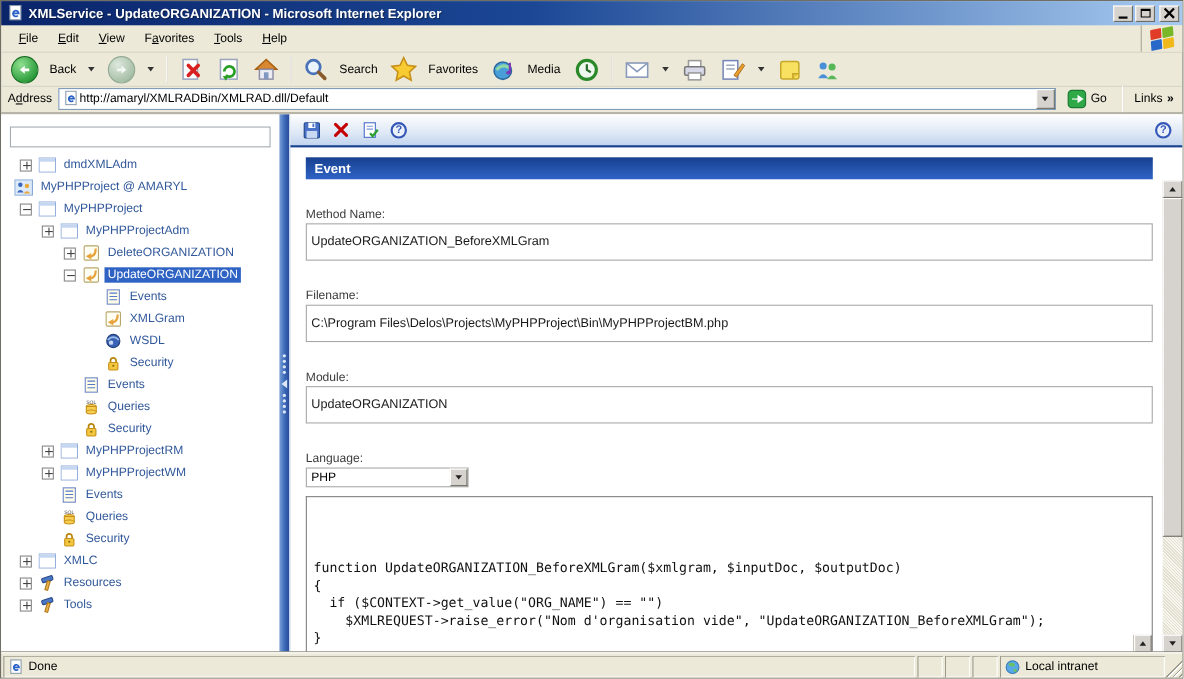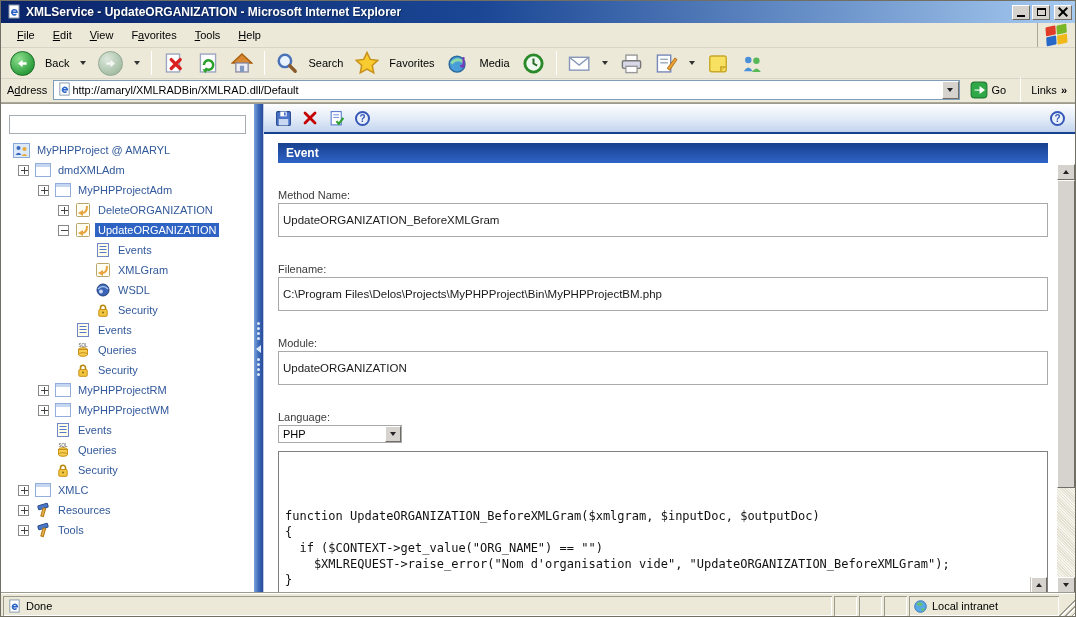--- a/index.html
+++ b/index.html
@@ -72,21 +72,21 @@
   .panel-toolbar { height:30px; flex:none; background:linear-gradient(#FEFEFE,#DEE8F6 60%,#C2D4EE); border-bottom:2px solid #16418F; display:flex; align-items:center; padding:0 10px; gap:9px; }
   .panel-toolbar .spacer { flex:1; }
   .pt-icon { width:18px; height:17px; display:flex; align-items:center; justify-content:center; }
   .help-badge { width:15px; height:15px; border:2px solid #3558B8; border-radius:50%; color:#3558B8; font-weight:bold; font-size:10px; line-height:11px; text-align:center; background:#EAF1FB; }
 
   .panel-body { flex:1; display:flex; min-height:0; }
   .form-area { flex:1; display:flex; flex-direction:column; padding:9px 9px 0 14px; min-width:0; }
   .event-header { height:20px; background:linear-gradient(#17408F,#2F63C6); color:#fff; font-weight:bold; font-size:12px; padding:3px 0 0 8px; }
   .fld-label { margin-top:26px; color:#3B3B3B; }
   .fld-input { margin-top:2px; height:18px; width:100%; border:1px solid #A9A9A9; font-family:"Liberation Sans",sans-serif; font-size:11.5px; padding:16px 4px; color:#1A1A1A; outline:none; background:#fff; }
-  .lang-select { margin-top:2px; width:124px; height:18px; border:1px solid #A9A9A9; display:flex; align-items:center; background:#fff; }
+  .lang-select { margin-top:2px; width:148px; height:18px; border:1px solid #A9A9A9; display:flex; align-items:center; background:#fff; }
   .lang-select .val { flex:1; padding-left:4px; }
   .lang-drop { width:16px; height:16px; background:#D6D3CE; border:1px solid; border-color:#fff #6F6D66 #6F6D66 #fff; display:flex; align-items:center; justify-content:center; }
   .code-wrap { margin-top:8px; flex:1; border:1px solid #808080; border-bottom:none; display:flex; min-height:0;align-items:flex-end; }
   .code { flex:1; font-family:"DejaVu Sans Mono","Liberation Mono",monospace; font-size:12px; line-height:16px; padding:5px 6px; white-space:pre; overflow:hidden; color:#111; }
   .inner-sb { width:17px; flex:none; background:repeating-linear-gradient(45deg,#F6F5EE 0 1px,#E3E0D2 1px 2px); border-left:1px solid #C8C5B8; display:flex; flex-direction:column; }
   .sb-btn { width:100%; height:16px; background:#D6D3CE; border:1px solid; border-color:#fff #6F6D66 #6F6D66 #fff; display:flex; align-items:center; justify-content:center; flex:none; }
   .arr-up { width:0; height:0; border-left:3.5px solid transparent; border-right:3.5px solid transparent; border-bottom:4px solid #222; }
   .arr-dn { width:0; height:0; border-left:3.5px solid transparent; border-right:3.5px solid transparent; border-top:4px solid #222; }
   .outer-sb { width:18px; flex:none; display:flex; flex-direction:column; background:repeating-linear-gradient(45deg,#F6F5EE 0 1px,#E3E0D2 1px 2px); margin-top:30px; }
   .sb-thumb { height:308px; background:#D6D3CE; border:1px solid; border-color:#fff #6F6D66 #6F6D66 #fff; flex:none; }
@@ -305,44 +305,54 @@
       <span class="chev">»</span>
     </span>
   </div>
 
   <div class="content">
 
     <div class="tree-panel">
       <input class="tree-search" value="" style="">
       <div class="tree">
 
+        <div class="trow pl1">
+          <span class="exp plus"></span>
+          <span class="ticon">
+              <svg width="16" height="14" viewBox="0 0 16 14">
+                <rect x="0.5" y="0.5" width="15" height="13" fill="#fff" stroke="#94AEDB"></rect>
+                <rect x="1" y="1" width="14" height="3" fill="#C5D6F0"></rect>
+              </svg>
+            </span>
+          <span class="tlabel">dmdXMLAdm</span>
+        </div>
+
         <div class="trow pl0">
           <span class="ticon">
               <svg width="17" height="15" viewBox="0 0 17 15">
                 <rect x="0.5" y="0.5" width="16" height="14" fill="#DCE9F8" stroke="#88A8D8"></rect>
                 <circle cx="5.5" cy="5" r="2" fill="#3A68C0"></circle>
                 <path d="M2.5 12 Q5.5 7.5 8.5 12 z" fill="#3A68C0"></path>
                 <circle cx="11.5" cy="6" r="2" fill="#E8A838"></circle>
                 <path d="M8.5 13 Q11.5 8.8 14.5 13 z" fill="#E8A838"></path>
               </svg>
             </span>
           <span class="tlabel">MyPHPProject @ AMARYL</span>
         </div>
 
         <div class="trow pl1">
-          <span class="exp plus"></span>
+          <span class="exp minus"></span>
           <span class="ticon">
               <svg width="16" height="14" viewBox="0 0 16 14">
                 <rect x="0.5" y="0.5" width="15" height="13" fill="#fff" stroke="#94AEDB"></rect>
                 <rect x="1" y="1" width="14" height="3" fill="#C5D6F0"></rect>
               </svg>
             </span>
-          <span class="tlabel">dmdXMLAdm</span>
-        </div>
-
+          <span class="tlabel">MyPHPProject</span>
+        </div>
 
         <div class="trow pl2">
           <span class="exp plus"></span>
           <span class="ticon">
               <svg width="16" height="14" viewBox="0 0 16 14">
                 <rect x="0.5" y="0.5" width="15" height="13" fill="#fff" stroke="#94AEDB"></rect>
                 <rect x="1" y="1" width="14" height="3" fill="#C5D6F0"></rect>
               </svg>
             </span>
           <span class="tlabel">MyPHPProjectAdm</span>

